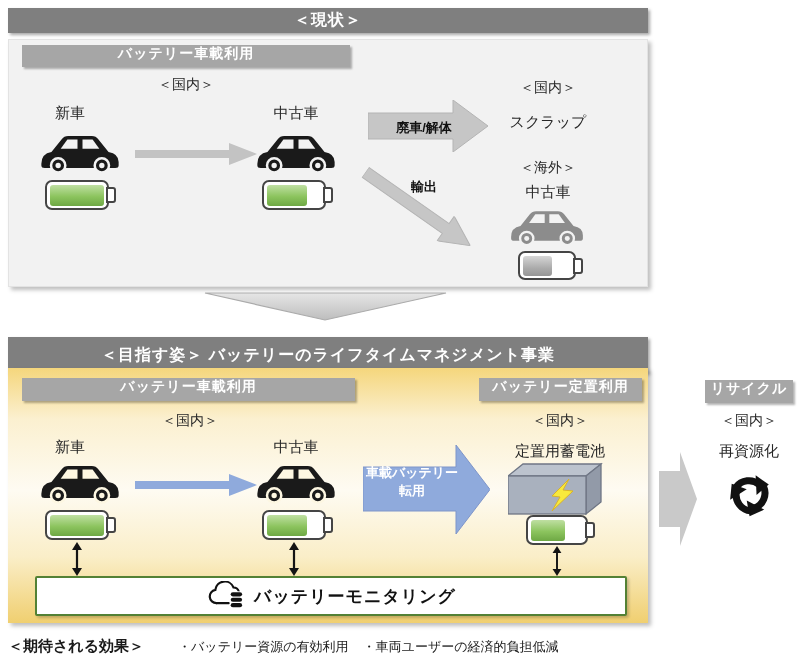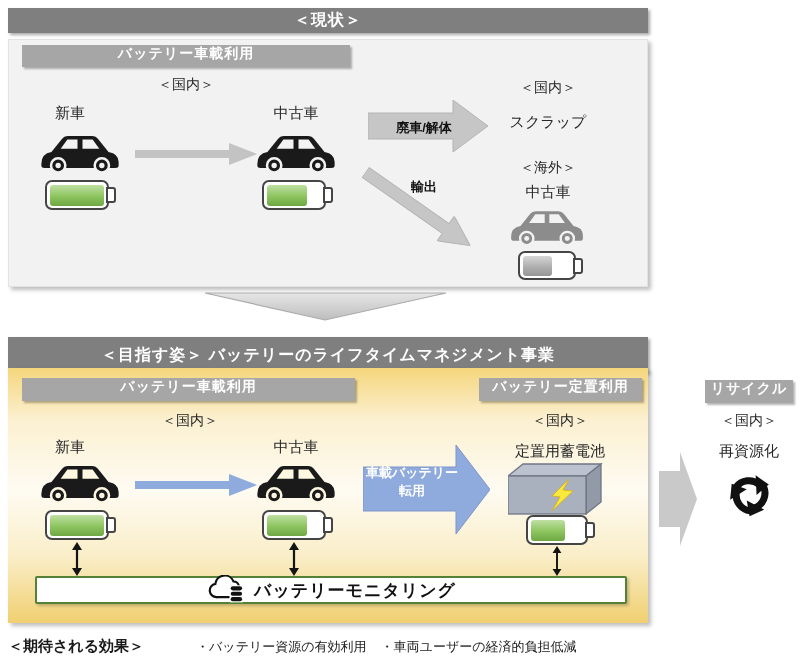--- a/index.html
+++ b/index.html
@@ -25,21 +25,21 @@
   .battery::after { content:""; position:absolute; right:-9px; top:50%; transform:translateY(-50%);
          width:6px; height:12px; background:#fff; border:2.5px solid #454545;
          border-radius:0 3px 3px 0; }
   .battery .fill { position:absolute; left:2.5px; top:2.5px; bottom:2.5px; border-radius:3px;
          background:linear-gradient(180deg,#bfdfa2 0%,#8cc45e 55%,#6ea844 100%); }
   .battery .fill.gray { background:linear-gradient(180deg,#d6d6d6 0%,#ababab 60%,#969696 100%); }
   .monitor-box { background:#fff; border:2.5px solid #538135; border-radius:2px;
          display:flex; align-items:center; justify-content:center; gap:10px;
          box-shadow:2px 2px 3px rgba(0,0,0,.2); }
   .monitor-text { font-size:17px; font-weight:bold; color:#111; letter-spacing:1px; }
-  .footer-row { display:flex; align-items:baseline; gap:20px; color:#1a1a1a; }
+  .footer-row { display:flex; align-items:baseline; gap:2px; color:#1a1a1a; }
   .footer-head { font-size:15px; font-weight:bold; }
   .footer-items { font-size:13px; display:flex; gap:14px;margin-left:32px; }
 </style>
 </head>
 <body>
 
 <svg width="0" height="0" style="position:absolute" aria-hidden="true">
   <defs>
     <g id="car-symbol">
       <path fill="currentColor" d="M4 42 Q4 30 16 28 L28 13 Q31 9 36 9 L64 9 Q69 9 72 13 L84 28 Q96 30 96 40 L96 44 Q96 47 92 47 L8 47 Q4 47 4 44 Z"></path>
@@ -183,21 +183,21 @@
   <svg class="abs" style="left:71px;top:542px" width="12" height="34" viewBox="0 0 12 34">
       <use href="#dbl-arrow"></use>
     </svg>
   <svg class="abs" style="left:288px;top:542px" width="12" height="34" viewBox="0 0 12 34">
       <use href="#dbl-arrow"></use>
     </svg>
   <svg class="abs" style="left:551px;top:546px" width="12" height="30" viewBox="0 0 12 34">
       <use href="#dbl-arrow"></use>
     </svg>
 
-  <div class="abs monitor-box" style="left:35px;top:576px;width:592px;height:28px">
+  <div class="abs monitor-box" style="left:35px;top:576px;width:592px;height:40px">
     <svg width="38" height="31" viewBox="0 0 40 32">
       <path d="M11 23 a7 7 0 0 1 -1.2 -13.9 A10 10 0 0 1 29 6.5 a6 6 0 0 1 3.4 10.8" fill="#fff" stroke="#111" stroke-width="2.3" stroke-linecap="round"></path>
       <line x1="11" y1="23" x2="24" y2="23" stroke="#111" stroke-width="2.3" stroke-linecap="round"></line>
       <rect x="25" y="10.5" width="14" height="18" fill="#fff"></rect>
       <rect x="26" y="11.5" width="12" height="4.4" rx="2.2" fill="#111"></rect>
       <rect x="26" y="17.2" width="12" height="4.4" rx="2.2" fill="#111"></rect>
       <rect x="26" y="22.9" width="12" height="4.4" rx="2.2" fill="#111"></rect>
     </svg>
     <span class="monitor-text">バッテリーモニタリング</span>
   </div>

